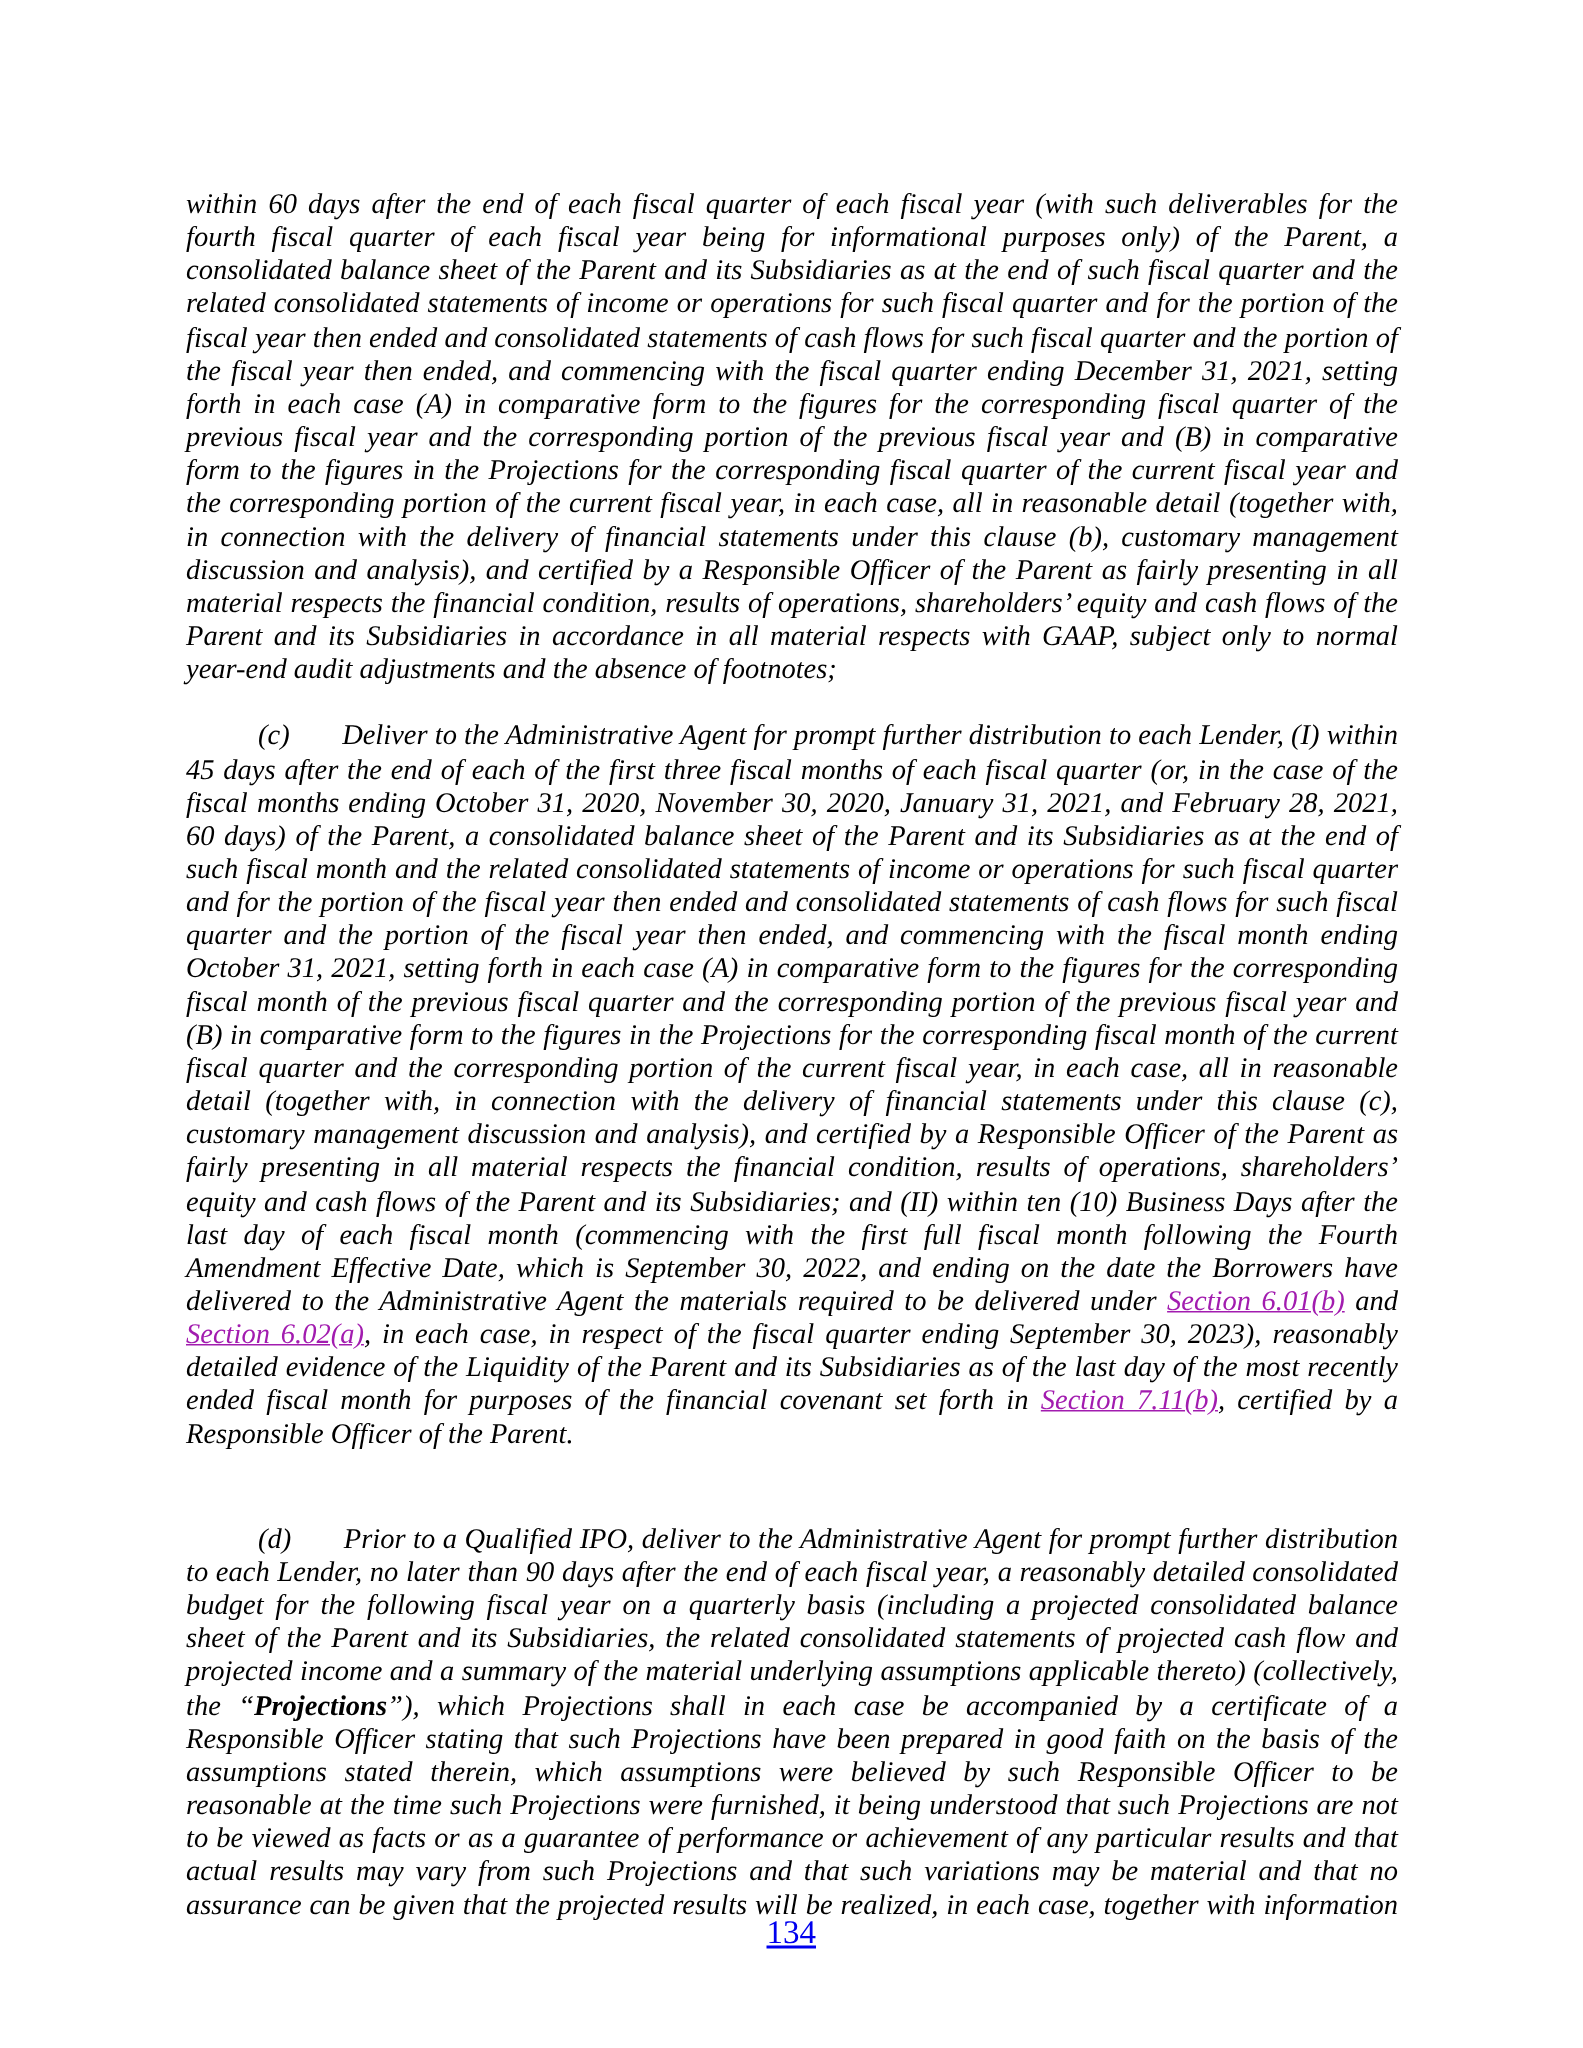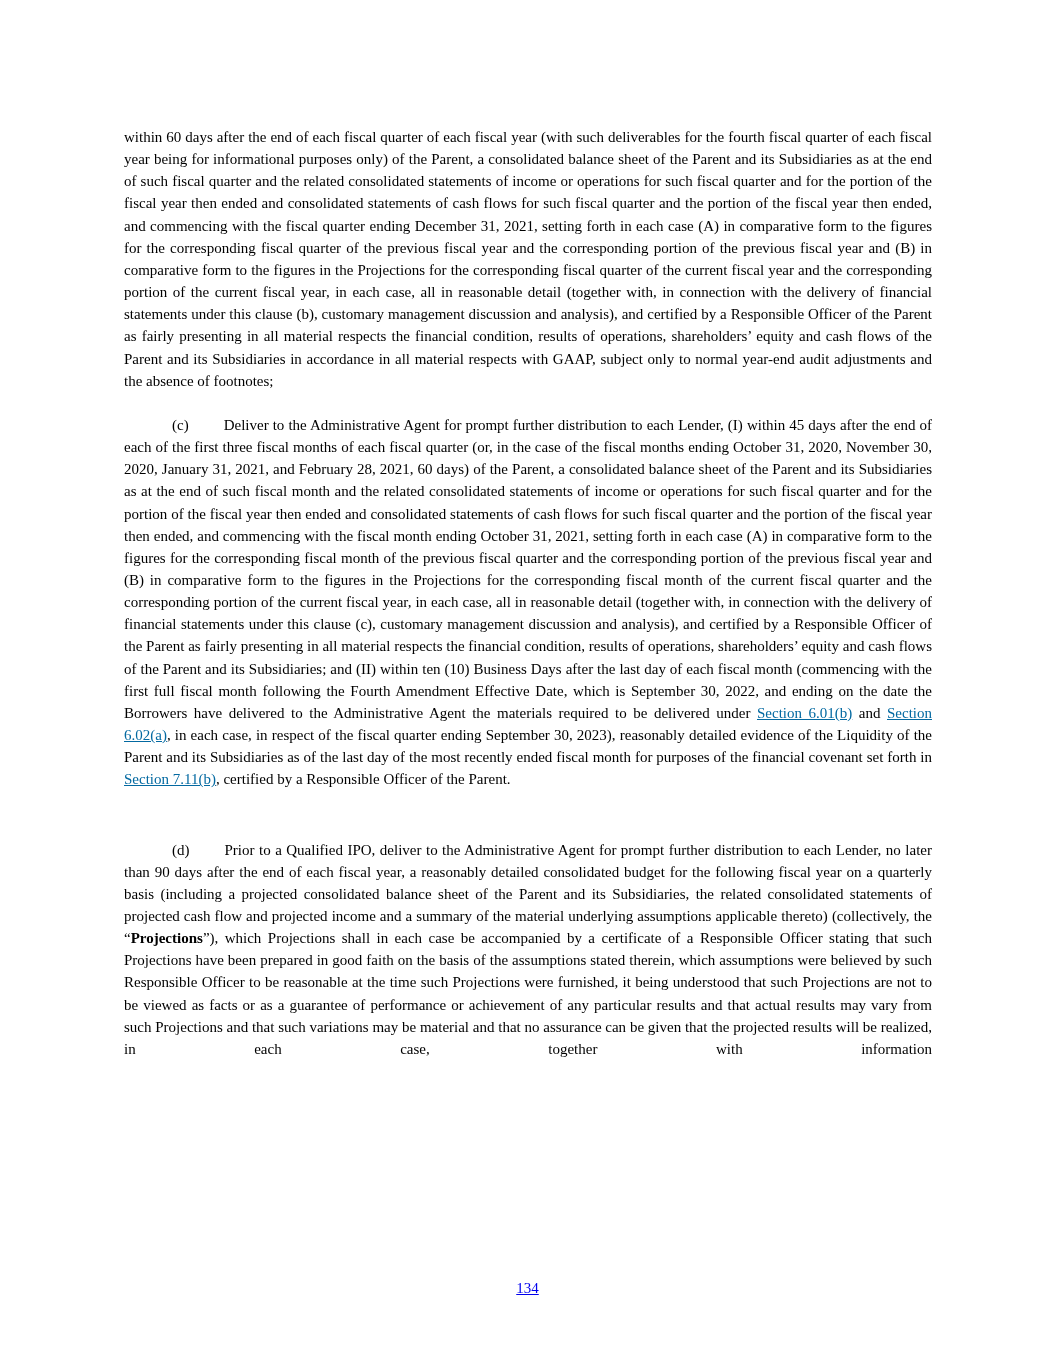--- a/index.html
+++ b/index.html
@@ -16,54 +16,55 @@
     font-family: "Liberation Serif", "DejaVu Serif", serif;
     color: #000000;
   }
   .content {
     position: absolute;
     left: 124px;
     top: 126px;
     width: 808px;
   }
   .para {
-    font-size: 15px;
+    font-size: 19px;
     line-height: 22.15px;
     text-align: justify;
     margin: 0 0 22px 0;
     color: #000000;
+    font-style: italic;
   }
   .para.indented {
     text-indent: 48px;
   }
   .para.continues {
     text-align-last: justify;
     margin-top: 48px;
   }
   .tab {
     display: inline-block;
     width: 35px;
   }
   .run-bold {
     font-weight: bold;
   }
   .section-link {
-    color: #0369a1;
+    color: #a21caf;
     text-decoration: underline;
     cursor: pointer;
   }
   .footer {
     position: absolute;
     left: 0;
     top: 1277px;
     width: 100%;
     text-align: center;
   }
   .page-number {
-    font-size: 15px;
+    font-size: 22px;
     line-height: 22px;
     color: #0000EE;
     text-decoration: underline;
     cursor: pointer;
   }
 </style>
 </head>
 <body>
 
 <div class="page">

